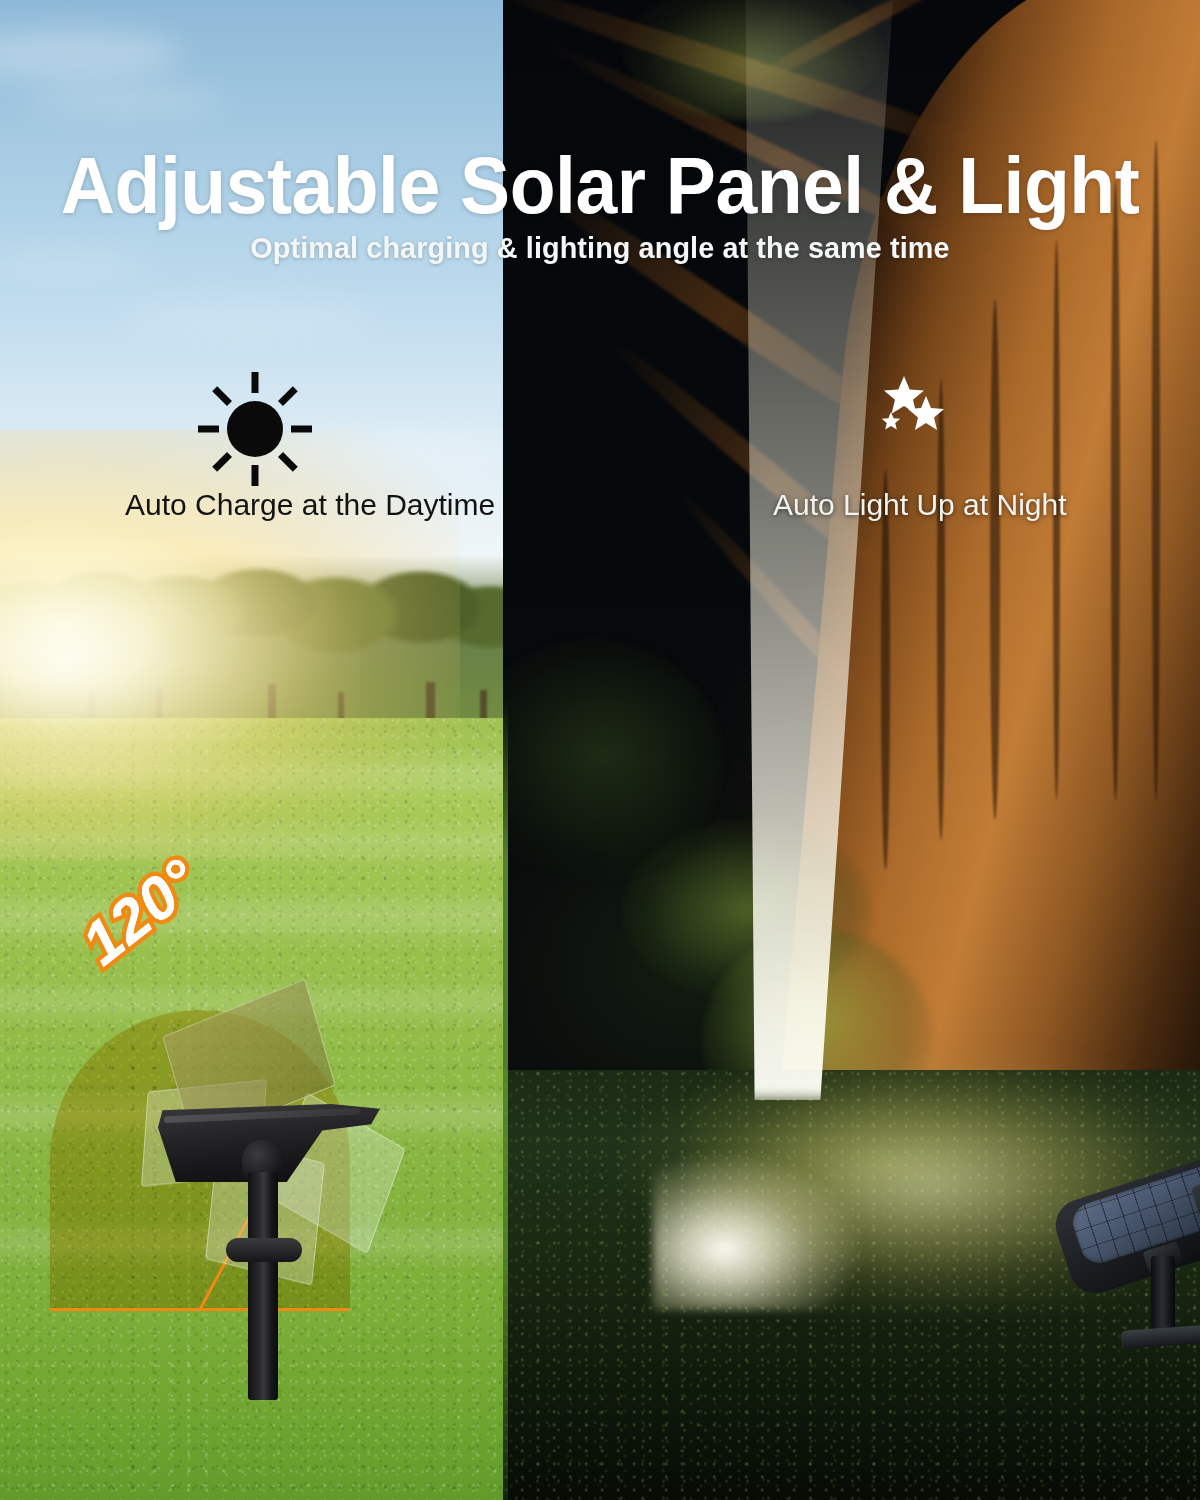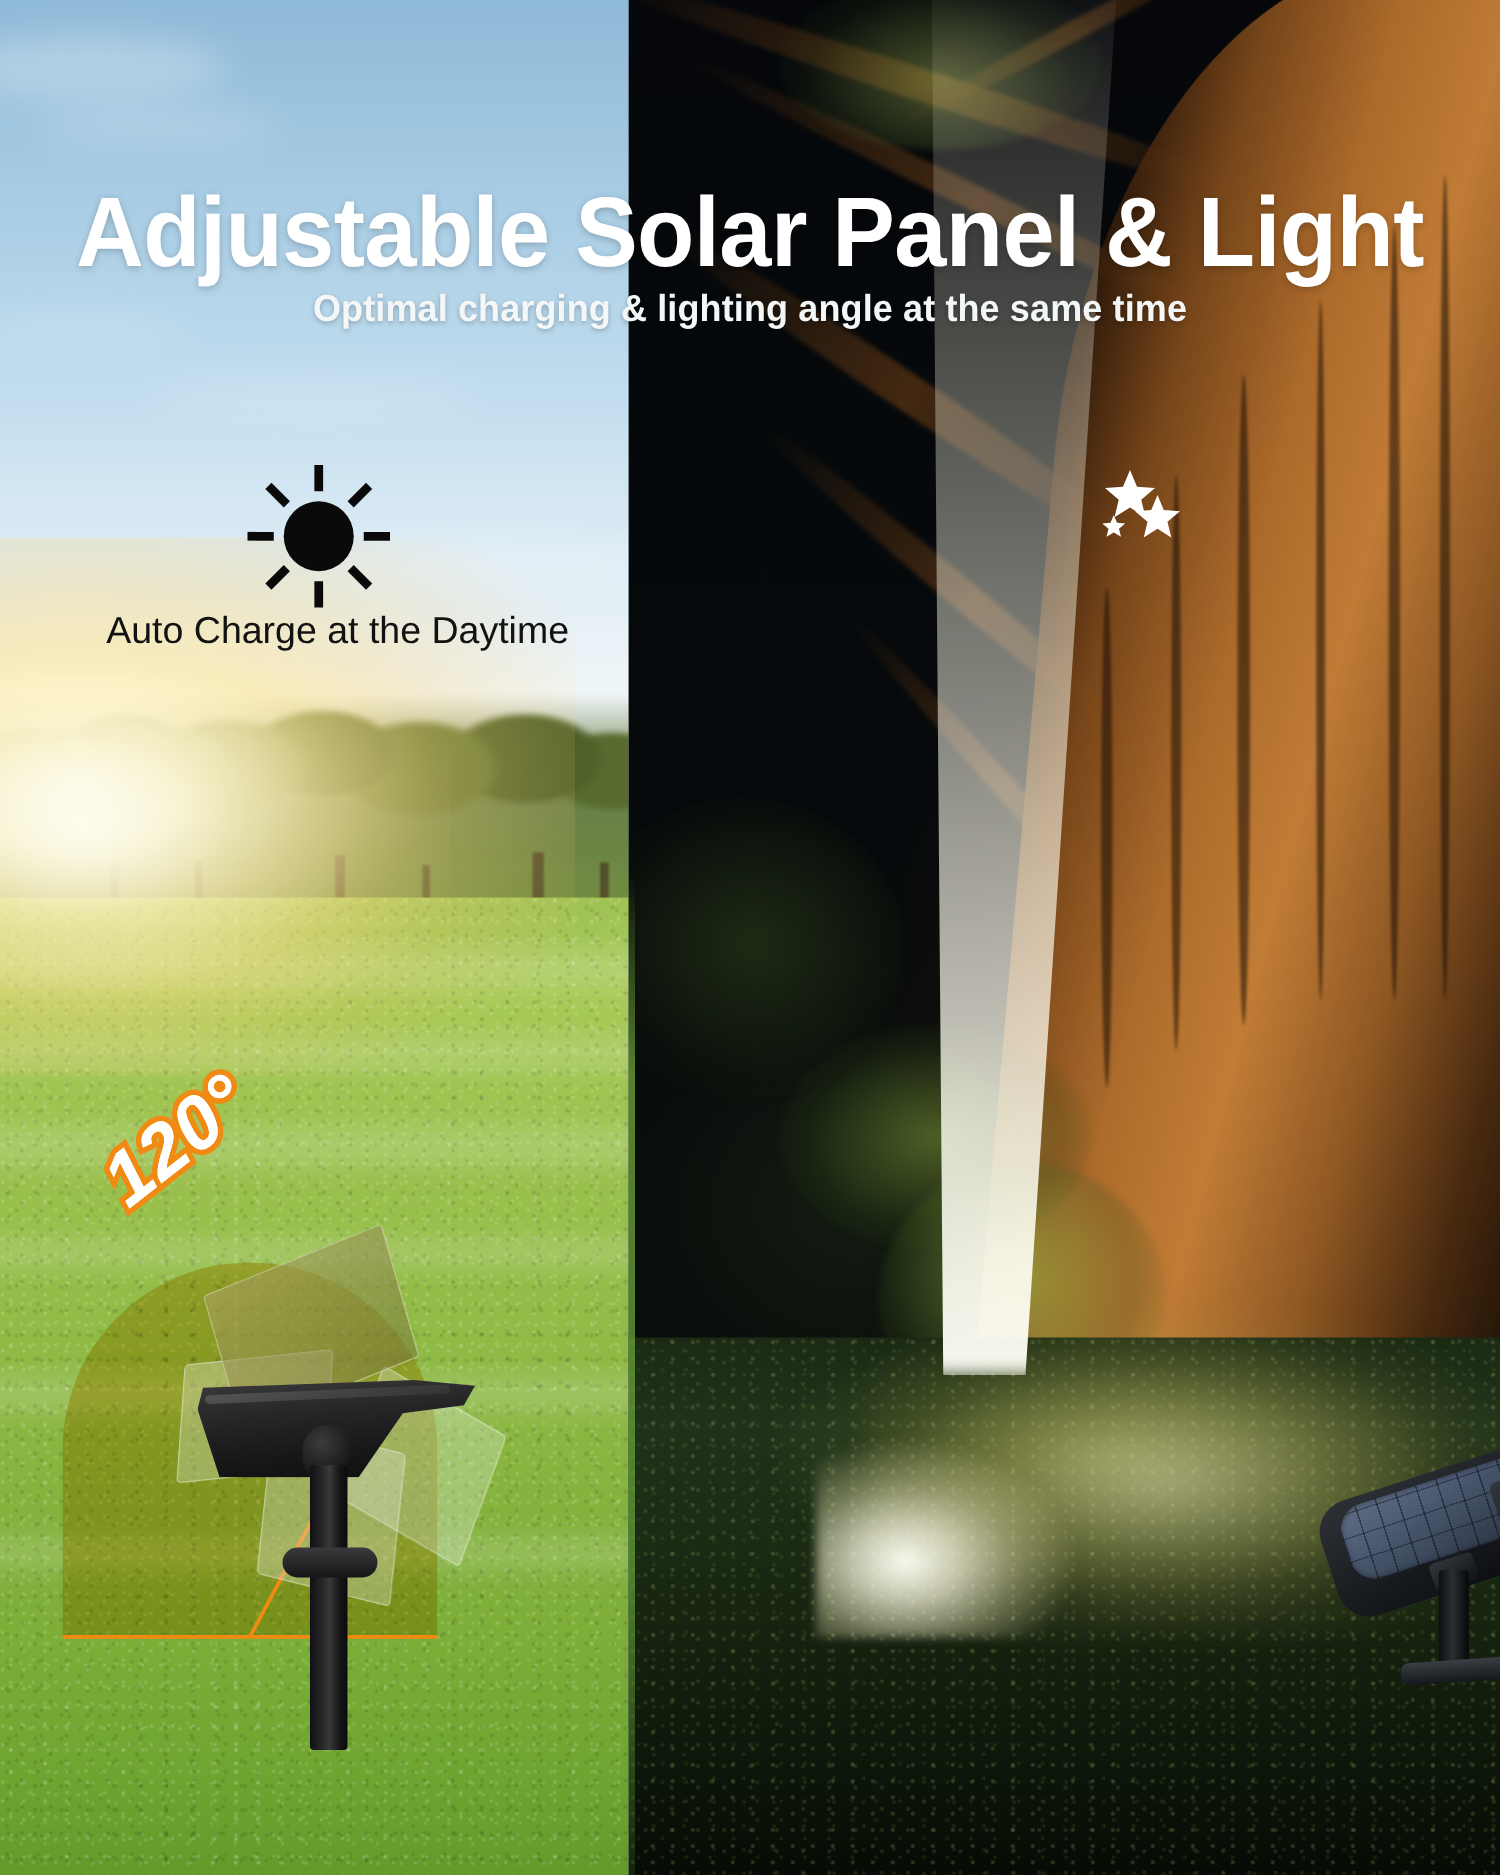--- a/index.html
+++ b/index.html
@@ -300,20 +300,21 @@
   .icon-wrap {
     height: 122px;
     display: flex;
     align-items: center;
     justify-content: center;
   }
   .caption {
     font-size: 30px;
     line-height: 1;
     white-space: nowrap;
+    margin-left: 40px;
   }
   .caption-day   { color: #121212; }
   .caption-night { color: #f2f2ef; text-shadow: 0 1px 5px rgba(0,0,0,.6); }
 
   
   .deg-badge {
     position: absolute;
     left: 72px; top: 928px;
     font-size: 60px;
     font-weight: bold;
@@ -610,15 +611,16 @@
 
   <div class="feat feat-night">
     <div class="icon-wrap">
       <svg width="138" height="118" viewBox="0 0 138 118" aria-hidden="true">
         <path d="M72 14 A46 46 0 1 0 72 108 A37 37 0 1 1 72 14 Z" fill="#ffffff"></path>
         <path d="M95 6 L100.6 19.4 L115 20.4 L104 29.8 L107.4 43.8 L95 36 L82.6 43.8 L86 29.8 L75 20.4 L89.4 19.4 Z" fill="#ffffff"></path>
         <path d="M117 26 L122 38 L135 39 L125 47.4 L128 60 L117 53 L106 60 L109 47.4 L99 39 L112 38 Z" fill="#ffffff"></path>
         <path d="M82 42 L84.6 48.2 L91.2 48.7 L86.2 53 L87.8 59.4 L82 56 L76.2 59.4 L77.8 53 L72.8 48.7 L79.4 48.2 Z" fill="#ffffff"></path>
       </svg>
     </div>
+    <div class="caption caption-night">Auto Light Up at Night</div>
   </div>
 
 </div>
 
 </body></html>

